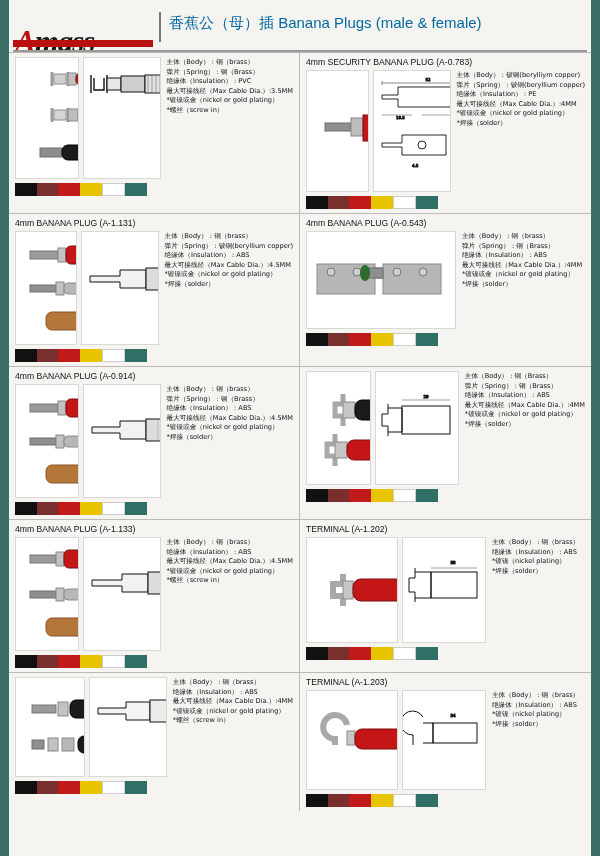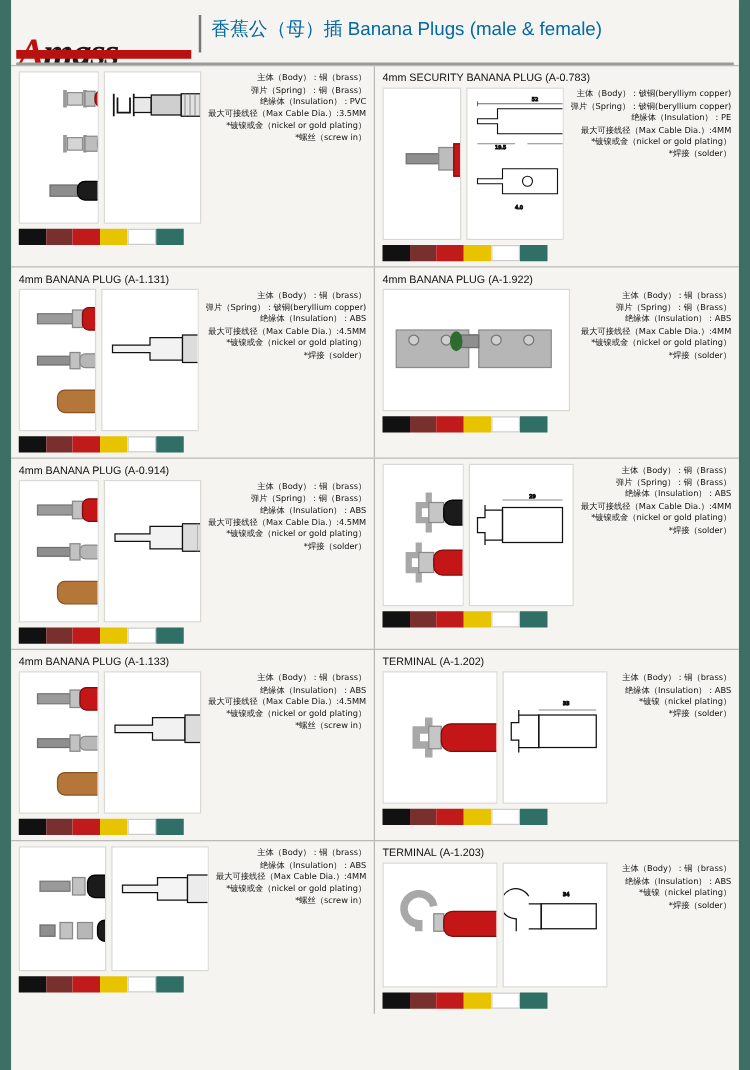--- a/index.html
+++ b/index.html
@@ -91,21 +91,20 @@
     overflow: hidden;
   }
   .spec {
     flex: 1;
     font-size: 6.6px;
     line-height: 1.45;
     color: #111;
     font-family: "DejaVu Sans", sans-serif;
     padding-left: 2px;
     padding-top: 1px;
-    text-align: right;
   }
   .spec div { white-space: nowrap; }
   .cell-body.two-col { }
   .cell-body.two-col .photo { width: 126px; }
   .cell-body.three { }
   .cell-body.three .photo { width: 92px; }
   .cell-body.three .drawing { width: 78px; flex: none; }
 
   
   .swatches {
@@ -298,21 +297,21 @@
           <span style="background:#111111"></span>
               <span style="background:#7a2f2f"></span>
               <span style="background:#c01a1a"></span>
               <span style="background:#e8c400"></span>
               <span style="background:#ffffff;border:1px solid #ccc"></span>
               <span style="background:#2f6f66"></span>
         </div>
       </div>
 
       <div class="cell">
-        <div class="cell-title">4mm BANANA PLUG  (A-1.922)</div>
+        <div class="cell-title">4mm BANANA PLUG  (A-0.543)</div>
         <div class="cell-body two-col">
           <div class="photo" style="width:150px">
             <svg width="148" height="96" viewBox="0 0 148 96">
               <rect width="148" height="96" fill="#fff"></rect>
               <g transform="translate(10,22)">
                 <rect x="0" y="10" width="58" height="30" fill="#b6b6b6" stroke="#8b8b8b"></rect>
                 <circle cx="14" cy="18" r="4" fill="#cfcfcf" stroke="#777"></circle>
                 <circle cx="40" cy="18" r="4" fill="#cfcfcf" stroke="#777"></circle>
                 <rect x="58" y="14" width="14" height="10" fill="#8f8f8f" stroke="#6e6e6e"></rect>
                 <ellipse cx="74" cy="19" rx="5" ry="8" fill="#2e6b2e"></ellipse>

